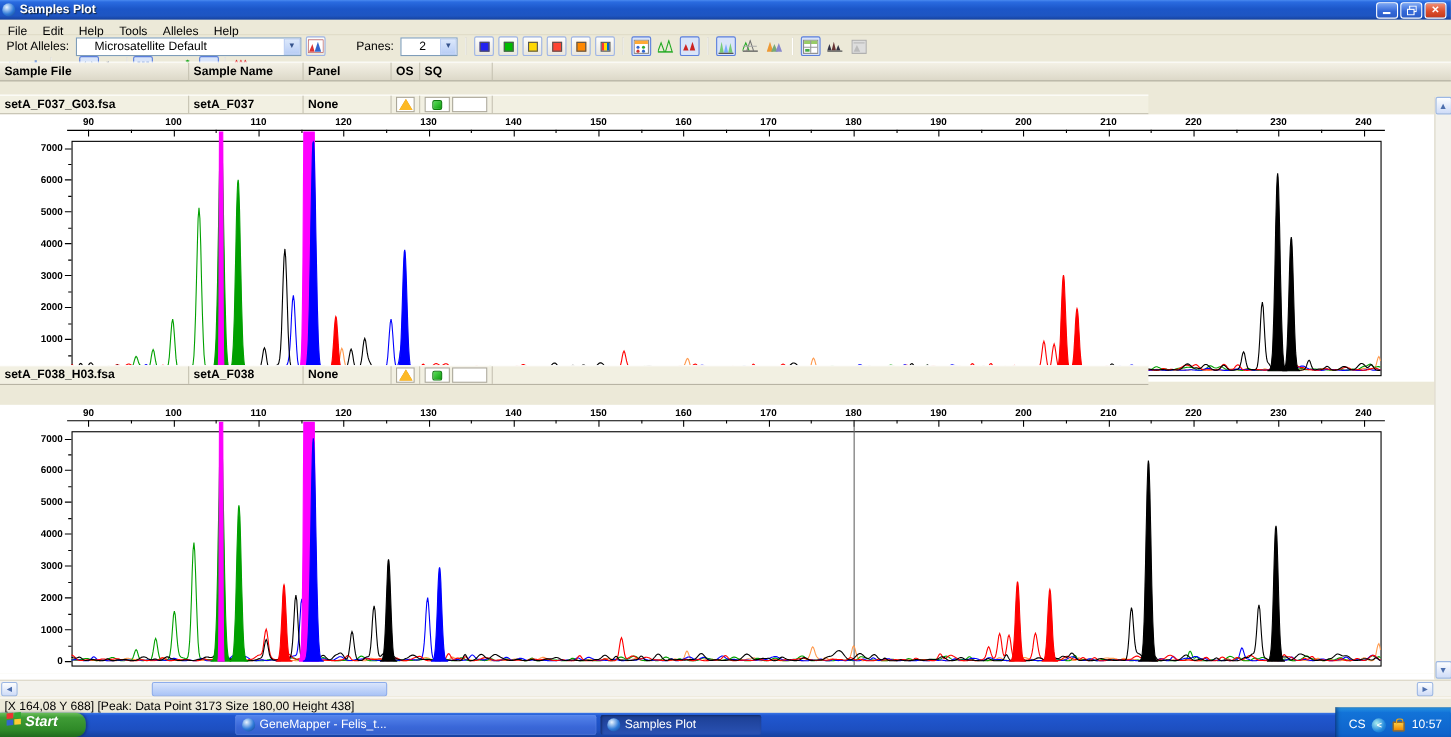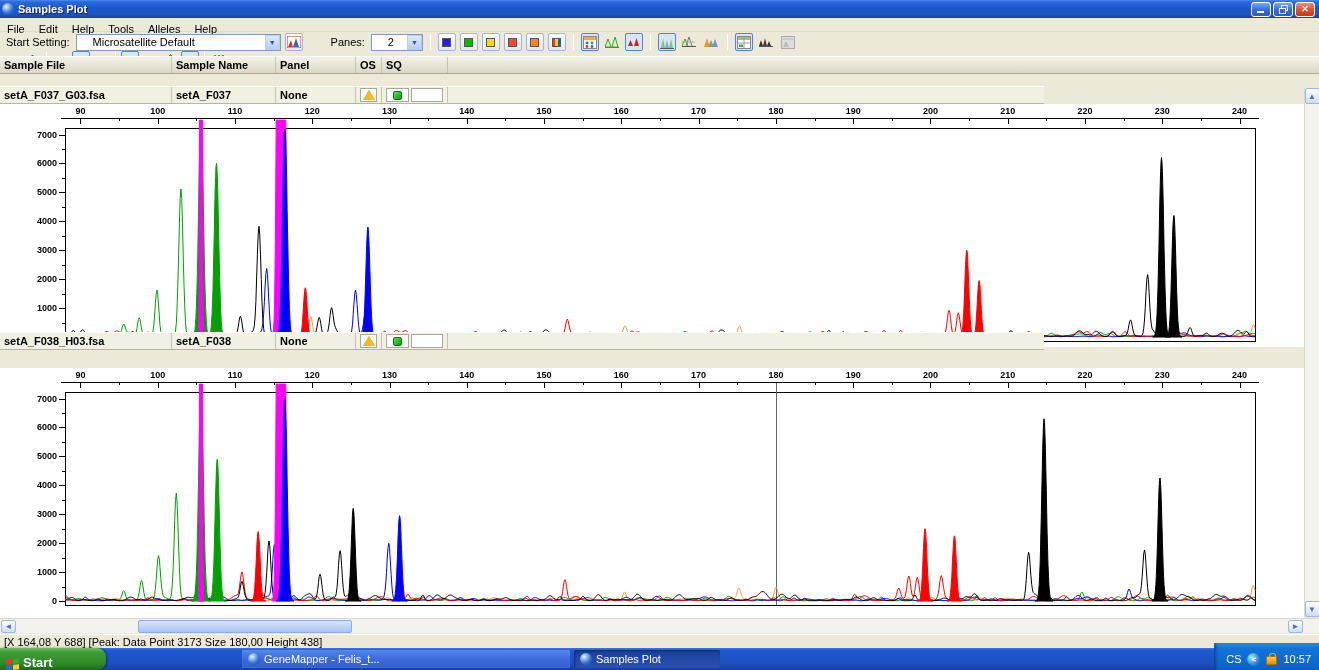--- a/index.html
+++ b/index.html
@@ -47,21 +47,21 @@
 
 .vscroll{position:absolute;right:0;top:88px;width:15px;height:529px;background:#f3f2ec;border-left:1px solid #dcd8c8;display:flex;flex-direction:column;justify-content:space-between;align-items:center}
 .sbtn{width:15px;height:16px;border:1px solid #9cb7e4;border-radius:2px;background:linear-gradient(180deg,#fdfefe,#cfdcf8);color:#4d6fae;font-size:8px;display:flex;align-items:center;justify-content:center}
 .hscroll{position:absolute;left:0;top:618px;width:1319px;height:15px;background:#f3f2ec;border-top:1px solid #dcd8c8;display:flex;align-items:center}
 .hthumb{position:absolute;left:138px;top:1px;width:214px;height:13px;border:1px solid #8cacec;border-radius:2px;background:linear-gradient(180deg,#d8e4fc,#aac4f6)}
 .hsb-right{position:absolute;right:16px;top:0}
 
 .statusbar{position:absolute;left:0;top:634px;width:1319px;height:14px;background:#ece9d8;padding:1px 4px;border-top:1px solid #fff}
 
 .taskbar{position:absolute;left:0;top:648px;width:1319px;height:22px;background:linear-gradient(180deg,#3a77e8 0%,#2057d0 12%,#1d4fc0 70%,#16409e 100%);display:flex;align-items:center}
-.startbtn{height:22px;width:106px;display:flex;align-items:flex-end;gap:4px;padding:0 10px 0 6px;color:#fff;font-weight:bold;font-size:13px;
+.startbtn{height:22px;width:78px;display:flex;align-items:flex-start;gap:4px;padding:0 10px 0 6px;color:#fff;font-weight:bold;font-style:italic;font-size:13px;
  background:linear-gradient(180deg,#6bbf5a 0%,#3f9c36 20%,#2f8a28 70%,#1f6a1c 100%);border-radius:0 9px 9px 0;box-shadow:1px 0 3px rgba(0,0,0,.4)}
 .flag{display:grid;grid-template-columns:6px 6px;grid-template-rows:5px 5px;gap:1px;transform:skewY(-6deg)}
 .flag i{display:block}
 .task{height:18px;margin-left:4px;display:flex;align-items:center;gap:4px;padding:0 6px;color:#fff;border-radius:2px;
  background:linear-gradient(180deg,#5585ec,#3a67d8 60%,#3460cd);box-shadow:inset 0 0 1px #89a9f2;width:328px}
 .task.active{background:linear-gradient(180deg,#1c3f94,#2a52b4);box-shadow:inset 1px 1px 2px #122a66;width:146px}
 .task .tlabel2{white-space:nowrap;overflow:hidden}
 .tray{margin-left:auto;height:32px;display:flex;align-items:center;gap:6px;padding:0 8px 0 12px;color:#fff;
  background:linear-gradient(180deg,#2a9ae8 0%,#1273d8 15%,#0f64cc 75%,#0a4fb0 100%);box-shadow:inset 2px 0 3px rgba(0,0,30,.35)}
 .trayicon{width:13px;height:13px;border-radius:50%;background:radial-gradient(circle at 35% 35%,#aee,#2288dd 60%,#1166bb);color:#fff;font-size:8px;display:flex;align-items:center;justify-content:center;font-weight:bold}
@@ -94,21 +94,21 @@
 <div class="menubar">
   <span class="menuitem">File</span>
   <span class="menuitem">Edit</span>
   <span class="menuitem">Help</span>
   <span class="menuitem">Tools</span>
   <span class="menuitem">Alleles</span>
   <span class="menuitem">Help</span>
 </div>
 
 <div class="toolbar1">
-  <span class="tlabel">Start Setting:</span>
+  <span class="tlabel">Plot Alleles:</span>
   <div class="combo" style="width:205px">
     <span class="cval">Microsatellite Default</span>
     <span class="carrow">▼</span>
   </div>
   <div class="tbtn raised">
     <svg width="14" height="12">
         <rect x="0" y="0" width="14" height="12" fill="#fff" stroke="#a33"></rect>
         <path d="M1 11 L4 4 L6 11 Z" fill="#d33"></path>
         <path d="M6 11 L9 2 L12 11 Z" fill="#36c"></path>
       </svg>

